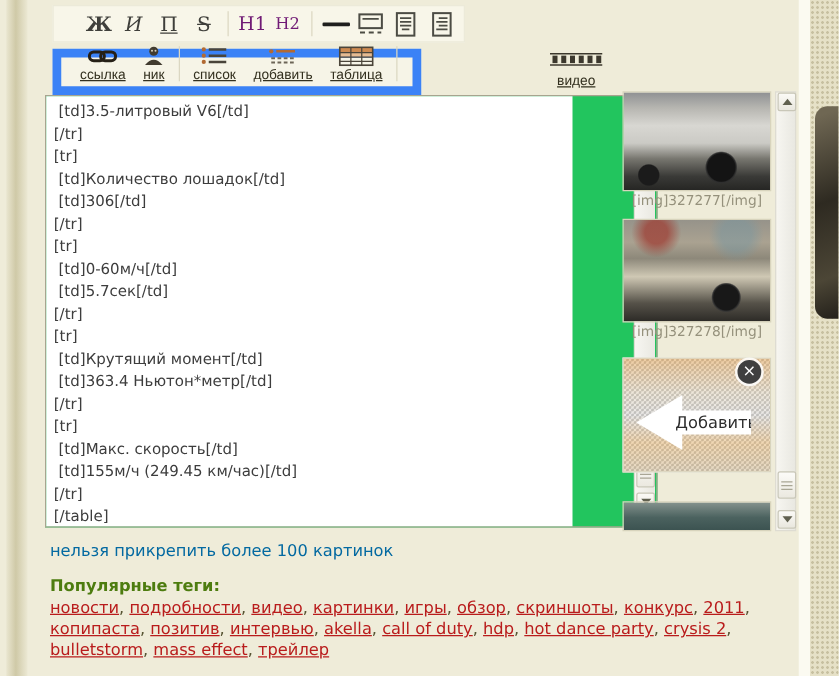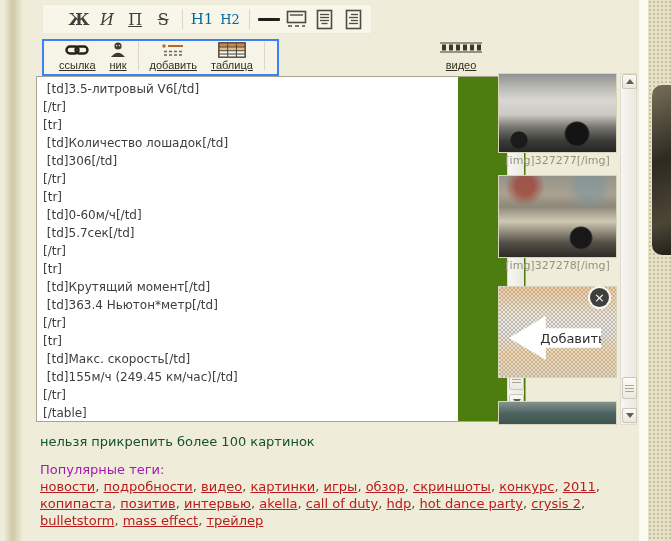--- a/index.html
+++ b/index.html
@@ -19,43 +19,43 @@
   
   .toolbar1{position:absolute;left:42px;top:4px;width:330px;height:30px;background:#f8f6e9;
     border:1px solid #ecead9;display:flex;align-items:center;padding:0 6px 0 24px;gap:4px;}
   .fmt-btn{width:30px;height:26px;display:flex;align-items:center;justify-content:center;
     background:transparent;border:none;cursor:pointer;font-family:"DejaVu Serif",serif;
     font-size:16px;color:#3f3f3b;padding:0;}
   .fmt-bold{font-weight:bold;}
   .fmt-italic{font-style:italic;}
   .fmt-underline{text-decoration:underline;}
   .fmt-strike{text-decoration:line-through;}
-  .fmt-h{color:#0369a1;font-size:15px;}
+  .fmt-h{color:#701a75;font-size:15px;}
   .fmt-h2{font-size:13px;}
   .tb-sep{width:1px;height:20px;background:#dbd7c2;margin:0 3px;}
   .hr-glyph{display:block;width:22px;height:3px;background:#1f1f1d;border-radius:1px;}
 
   .icon-box{display:block;}
 
   
   .toolbar2{position:absolute;left:42px;top:39px;height:37px;display:flex;align-items:flex-end;
-    background:#f6f4e7;border:2px solid #3b82f6;padding:2px 8px;}
+    background:#f6f4e7;border:7px solid #3b82f6;padding:2px 8px;}
   .tb2-item{display:flex;flex-direction:column;align-items:center;justify-content:flex-end;
     padding:0 7px;cursor:pointer;background:none;border:none;gap:1px;}
   .tb2-item .ic{height:17px;display:flex;align-items:center;}
   .tb2-label{font-size:11px;color:#33301f;text-decoration:underline;line-height:13px;}
   .tb2-sep{width:1px;height:28px;background:#dbd7c2;margin:0 4px 2px 4px;}
 
   .video-item{position:absolute;left:437px;top:40px;width:48px;display:flex;flex-direction:column;
     align-items:center;gap:2px;cursor:pointer;background:none;border:none;}
   .upload-link{position:absolute;left:501px;top:46px;font-size:13px;font-weight:bold;color:#15140f;
     text-decoration:underline;cursor:pointer;}
 
   
-  .editor-wrap{position:absolute;left:36px;top:76px;width:490px;height:346px;background:#4d7c0f;
+  .editor-wrap{position:absolute;left:36px;top:76px;width:490px;height:346px;background:#22c55e;
     border:1px solid #a7a48f;}
   .bbcode-area{position:absolute;left:0;top:0;width:421px;height:344px;border:none;outline:none;
     resize:none;overflow:hidden;background:#fff;color:#3d3d3d;
     font-family:"DejaVu Sans",sans-serif;font-size:12px;line-height:18px;
     padding:3px 2px 3px 6px;white-space:pre;}
   .v-scroll{position:absolute;top:1px;width:17px;background:linear-gradient(90deg,#f7f6f1,#e9e8e1);
     border-left:1px solid #dedcd2;}
   .editor-scroll{right:1px;height:342px;}
   .attach-scroll{left:620px;top:73px;height:352px;border:1px solid #dedcd2;}
   .scroll-btn{position:absolute;left:1px;width:15px;height:15px;border:1px solid #c9c7b8;border-radius:2px;
@@ -100,23 +100,23 @@
   .close-btn{position:absolute;width:19px;height:19px;border-radius:50%;background:#3f3f3f;
     border:none;box-shadow:0 0 0 2px rgba(255,255,255,.85);color:#fff;font-size:13px;line-height:19px;
     text-align:center;cursor:pointer;padding:0;z-index:3;font-family:"DejaVu Sans",sans-serif;}
   .add-arrow{position:absolute;width:92px;height:44px;background:#fff;z-index:2;
     clip-path:polygon(0 50%,40% 0,40% 28%,100% 28%,100% 72%,40% 72%,40% 100%);
     filter:drop-shadow(0 2px 2px rgba(0,0,0,.45));}
   .add-arrow span{position:absolute;left:34%;top:0;height:100%;display:flex;align-items:center;
     font-size:13px;color:#2e2e2e;white-space:nowrap;}
 
   
-  .notice{position:absolute;left:40px;top:434px;font-size:13px;color:#14532d;}
+  .notice{position:absolute;left:40px;top:434px;font-size:13px;color:#0369a1;}
   .tags-block{position:absolute;left:40px;top:461px;width:599px;font-size:13px;line-height:17px;}
-  .tags-title{color:#a21caf;}
+  .tags-title{color:#4d7c0f;font-weight:bold;}
   .tags-list a.tag{color:#b91c1c;text-decoration:underline;cursor:pointer;}
   .tag-sep{color:#565332;}
 </style>
 </head>
 <body>
 
 <div class="page">
 
   <div class="left-strip"></div>
   <div class="right-white"></div>
@@ -178,20 +178,33 @@
         <svg width="16" height="17" viewBox="0 0 16 17">
           <circle cx="8" cy="5" r="3.6" fill="#413b2f"></circle>
           <path d="M1,16 Q8,7.5 15,16 Z" fill="#413b2f"></path>
           <circle cx="6.6" cy="4.6" r="0.8" fill="#d8d2bf"></circle>
           <circle cx="9.4" cy="4.6" r="0.8" fill="#d8d2bf"></circle>
         </svg>
       </span>
       <span class="tb2-label">ник</span>
     </button>
     <span class="tb2-sep"></span>
+    <button class="tb2-item">
+      <span class="ic">
+        <svg width="21" height="15" viewBox="0 0 21 15">
+          <circle cx="2" cy="2.5" r="1.7" fill="#b26a33"></circle>
+          <line x1="6" y1="2.5" x2="20" y2="2.5" stroke="#49443a" stroke-width="2"></line>
+          <circle cx="2" cy="7.5" r="1.7" fill="#b26a33"></circle>
+          <line x1="6" y1="7.5" x2="20" y2="7.5" stroke="#49443a" stroke-width="2"></line>
+          <circle cx="2" cy="12.5" r="1.7" fill="#b26a33"></circle>
+          <line x1="6" y1="12.5" x2="20" y2="12.5" stroke="#49443a" stroke-width="2"></line>
+        </svg>
+      </span>
+      <span class="tb2-label">список</span>
+    </button>
     <button class="tb2-item">
       <span class="ic">
         <svg width="22" height="15" viewBox="0 0 22 15">
           <circle cx="2" cy="4" r="1.7" fill="#b26a33"></circle>
           <line x1="6" y1="4" x2="21" y2="4" stroke="#b26a33" stroke-width="2"></line>
           <line x1="2" y1="9.5" x2="21" y2="9.5" stroke="#6c6557" stroke-width="1.6" stroke-dasharray="3 2"></line>
           <line x1="2" y1="13" x2="21" y2="13" stroke="#6c6557" stroke-width="1.6" stroke-dasharray="3 2"></line>
         </svg>
       </span>
       <span class="tb2-label">добавить</span>

